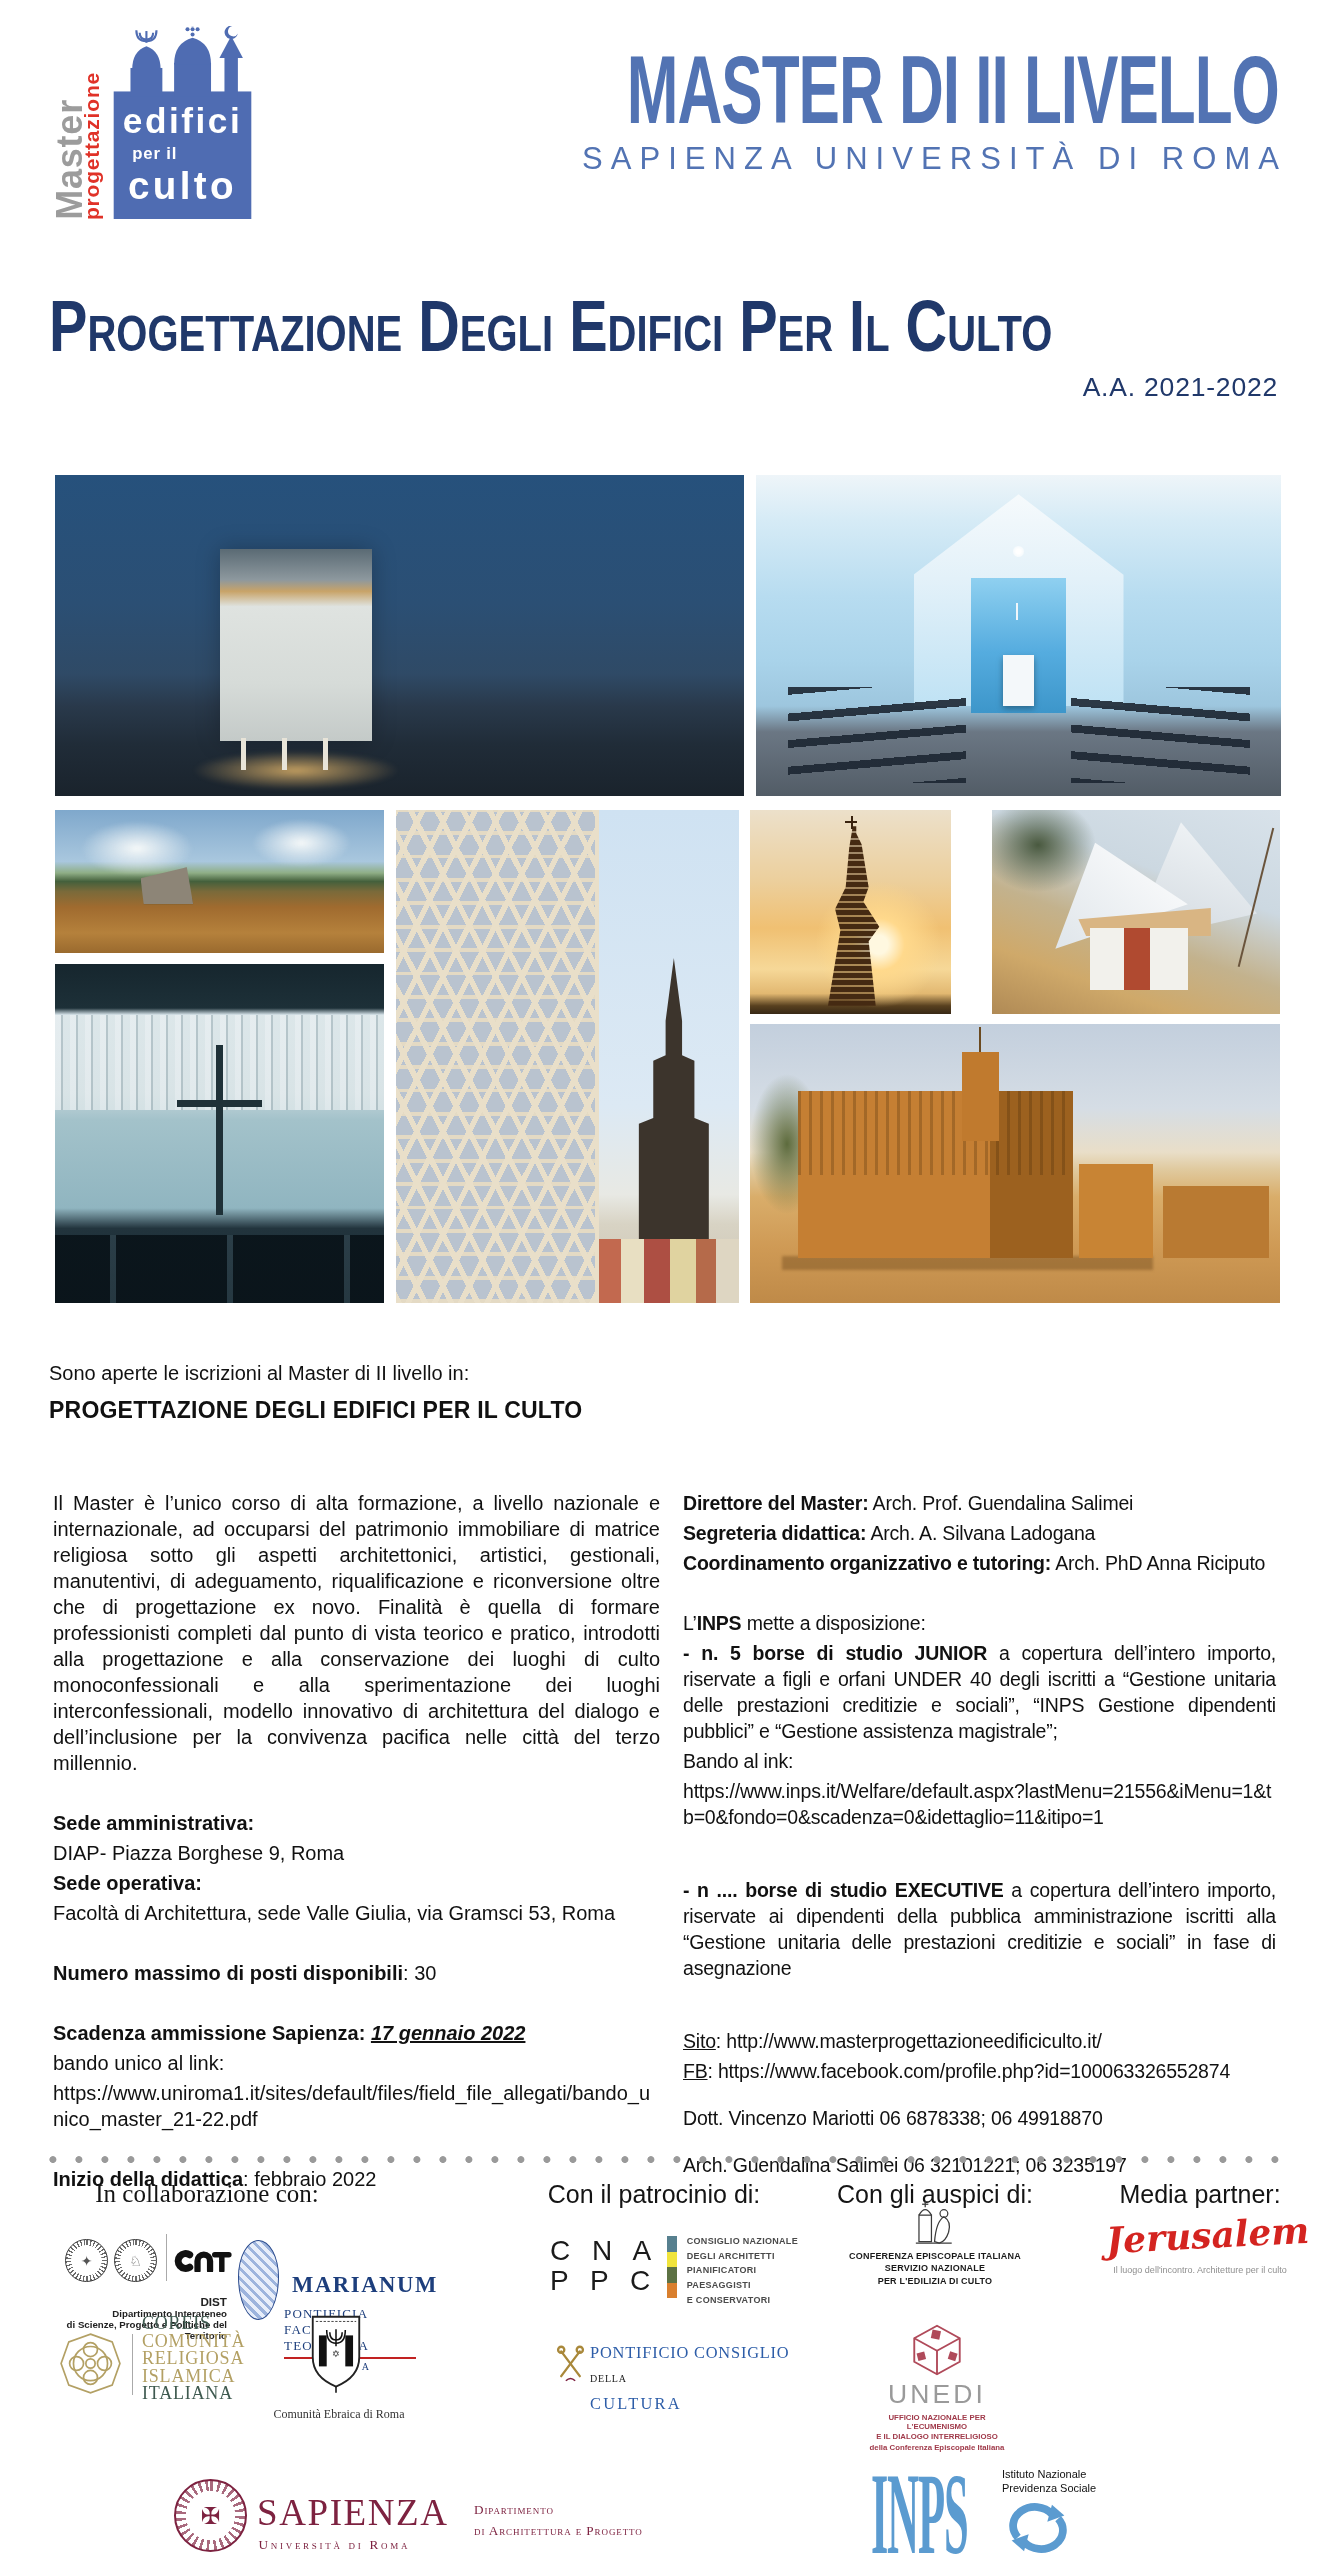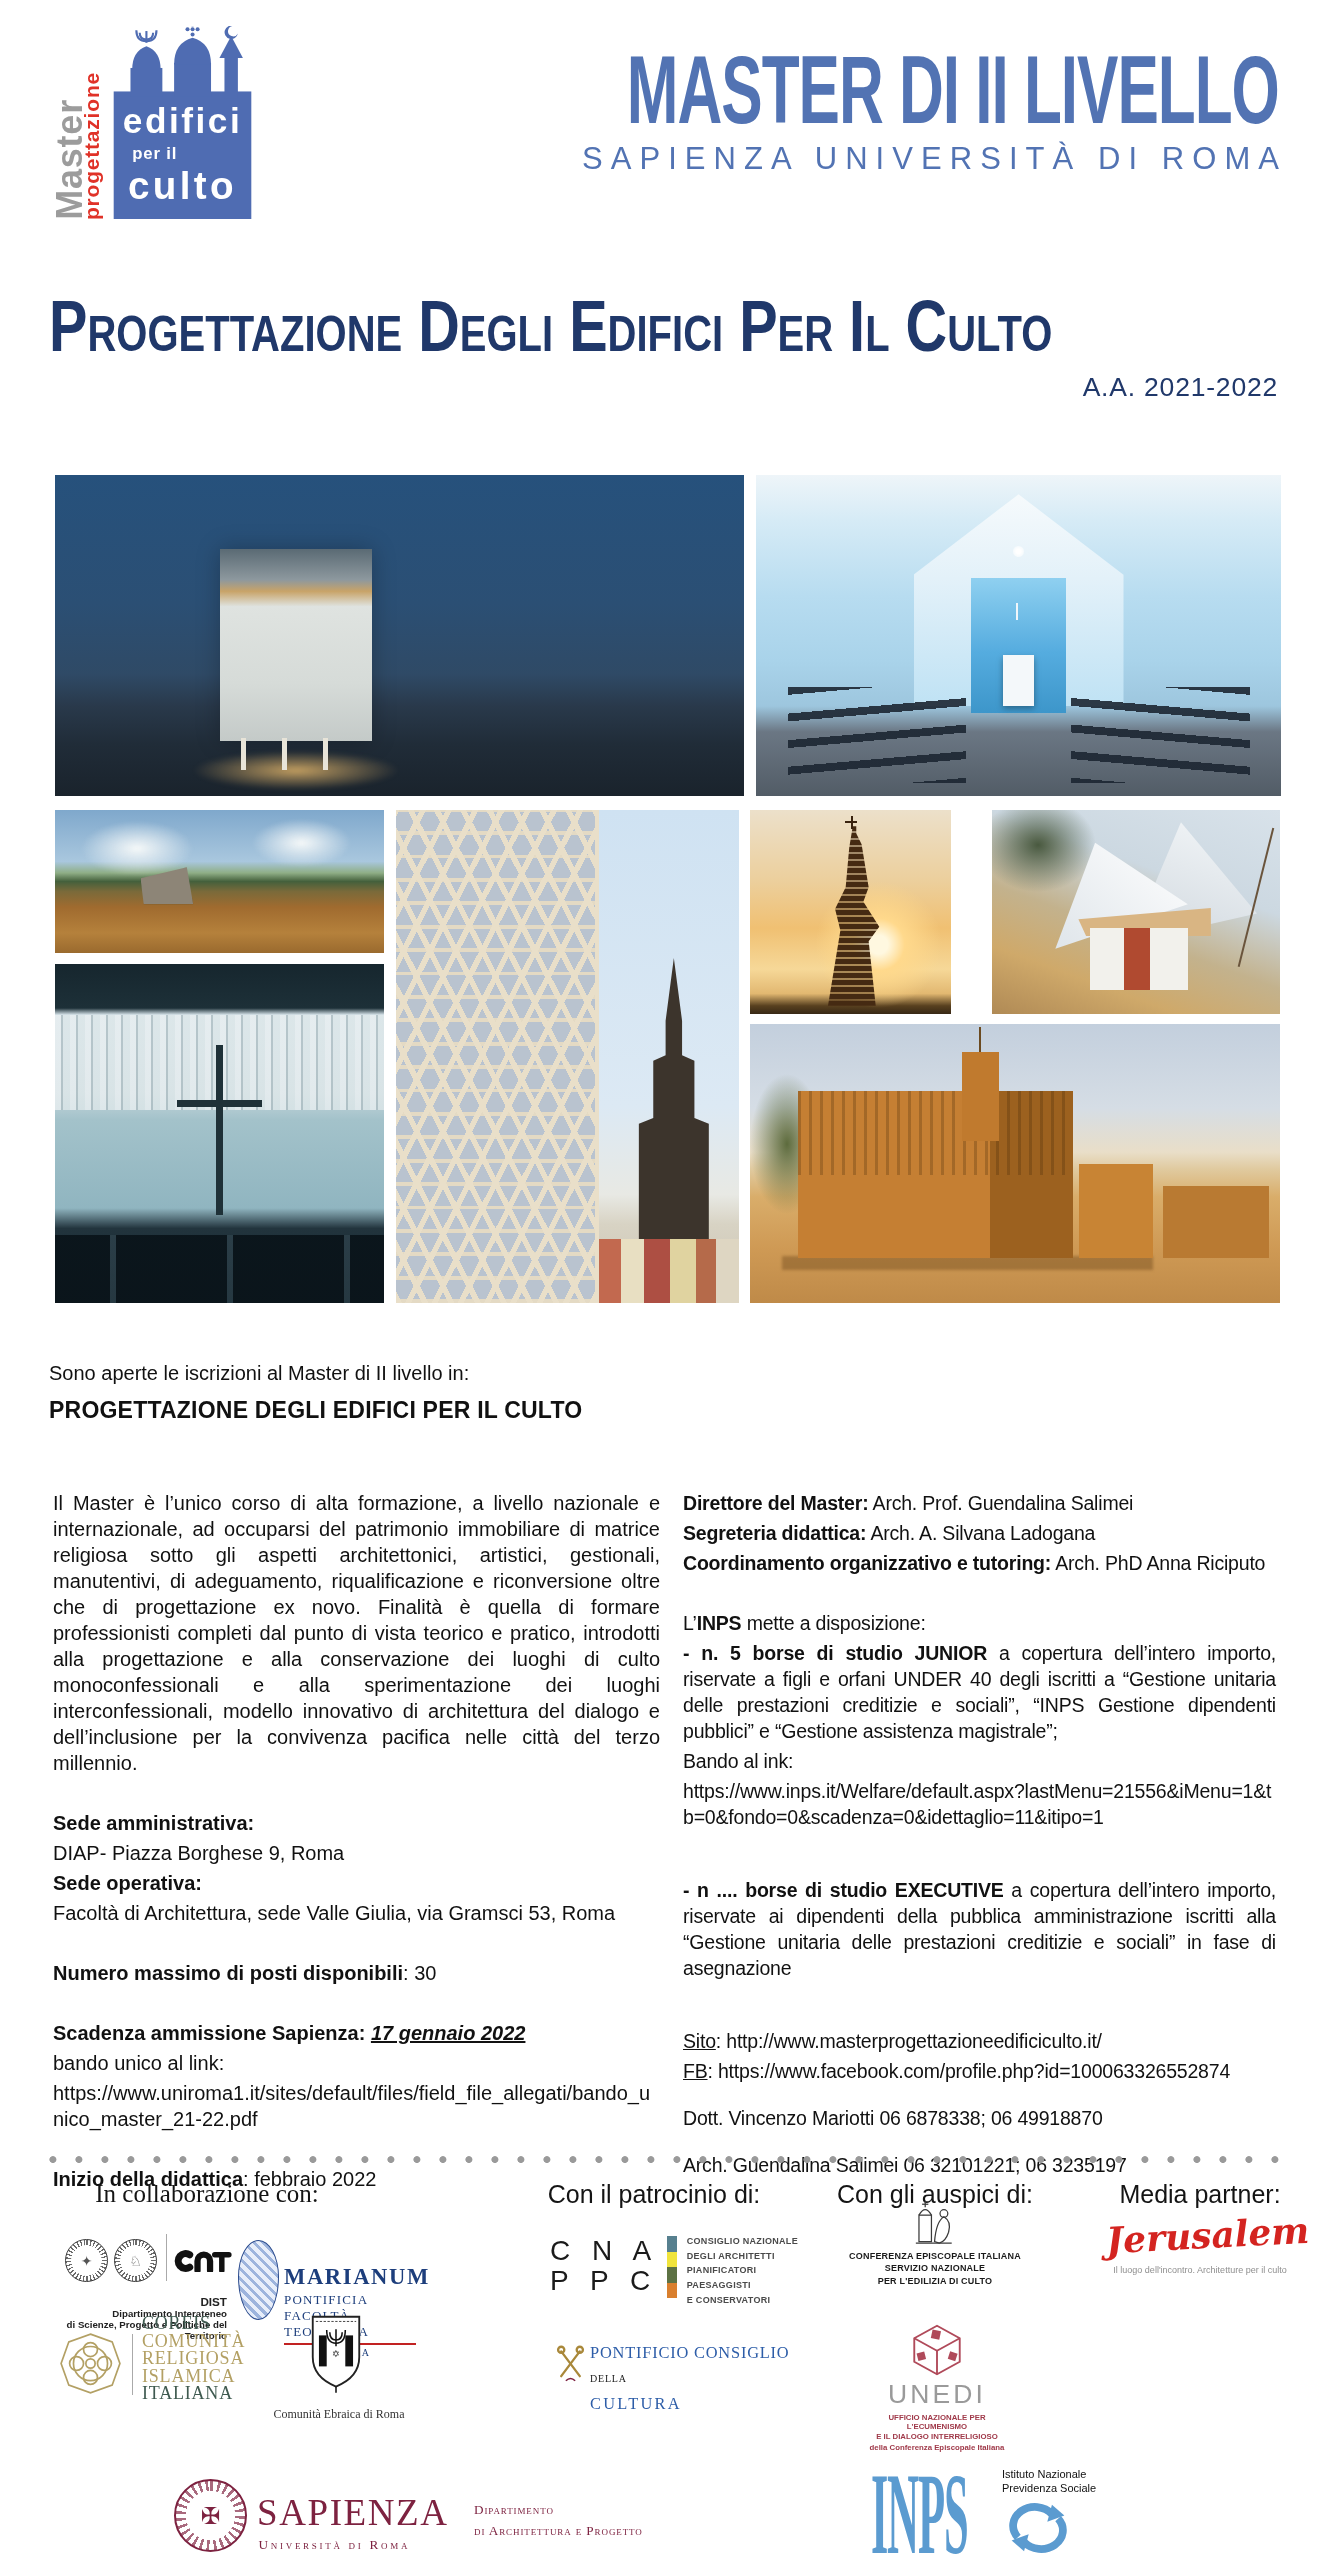--- a/index.html
+++ b/index.html
@@ -137,21 +137,21 @@
   .sec-h{top:2180px;font-size:25px;color:#141414;transform:translateX(-50%);white-space:nowrap;}
   .seal{border-radius:50%;border:1.6px solid #3a3a3a;
       background:radial-gradient(#ffffff 52%,transparent 53%),repeating-conic-gradient(#6a6a6a 0 4deg,#ffffff 4deg 11deg);}
   .seal-core{position:absolute;left:50%;top:50%;transform:translate(-50%,-50%);font-size:14px;color:#555;}
   .vline{width:0.8px;background:#aaa;}
   .dist-txt{text-align:right;color:#222;}
   .dist-l1{font-size:11.7px;font-weight:700;margin:0;}
   .dist-l2,.dist-l3{font-size:9.7px;font-weight:700;margin:0;}
   .marianum-shield{border-radius:50% 50% 50% 50% / 46% 46% 54% 54%;border:1.6px solid #2a4a8c;
       background:repeating-linear-gradient(45deg,#9db4dd 0 3.1px,#e8eefa 3.1px 7px),#dfe8f8;}
-  .mar-name{font-family:"Liberation Serif",serif;font-size:22.6px;color:#1d3e7c;letter-spacing:1.6px;margin:0;font-weight:700;}
+  .mar-name{font-family:"Liberation Serif",serif;font-size:22.6px;color:#1d3e7c;letter-spacing:1.6px;margin:8px;font-weight:700;}
   .mar-sub{font-family:"Liberation Serif",serif;font-size:13px;color:#1d3e7c;letter-spacing:1.2px;margin:1.6px 0 0 0;}
   .mar-rule{height:1.9px;background:#c22222;margin:3.1px 0 2.3px 0;}
   .mar-city{font-family:"Liberation Serif",serif;font-size:10px;color:#1d3e7c;letter-spacing:3.9px;margin:0;text-align:center;}
   .cnappc-let{font-size:28px;font-weight:400;letter-spacing:7px;color:#1a1a1a;line-height:30px;margin:0;}
   .cnappc-bar{width:10px;height:62px;background:linear-gradient(180deg,#57808f 0 25%,#f0e43c 25% 50%,#5d7244 50% 75%,#d97f2e 75% 100%);}
   .cnappc-txt p{font-size:9px;font-weight:700;color:#4a4a4a;margin:0 0 4.7px 0;letter-spacing:0.3px;}
   .cei-txt p{font-size:9px;font-weight:700;color:#1a1a1a;margin:0 0 2.3px 0;text-align:center;letter-spacing:0.2px;}
   .jeru{font-family:"DejaVu Serif",serif;font-style:italic;font-weight:700;font-size:36px;color:#d42420;
       transform:rotate(-3deg);white-space:nowrap;}
   .jeru-tag{font-size:9px;color:#8f8f8f;margin-top:7.8px;text-align:center;}

